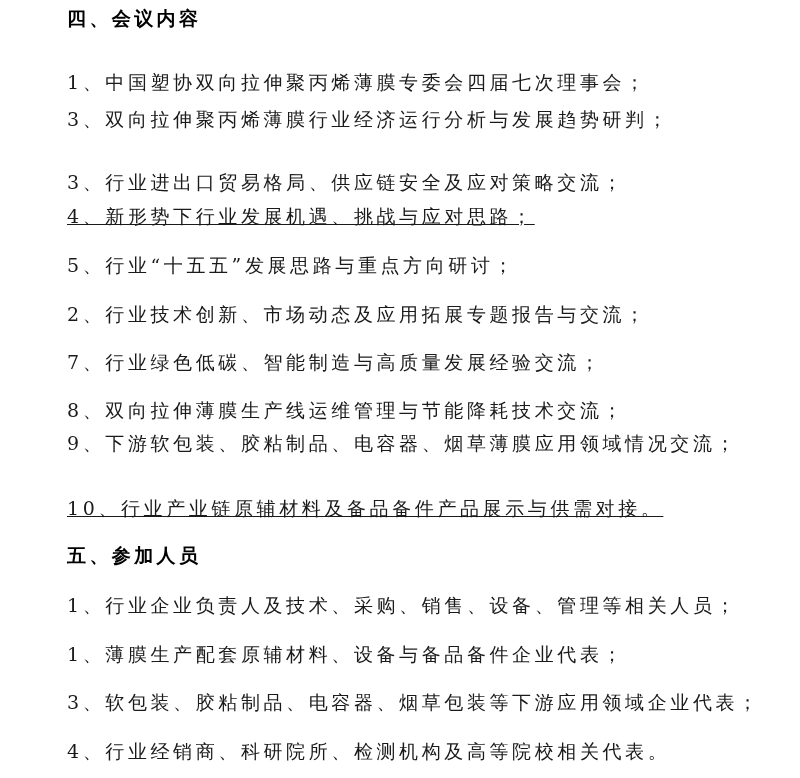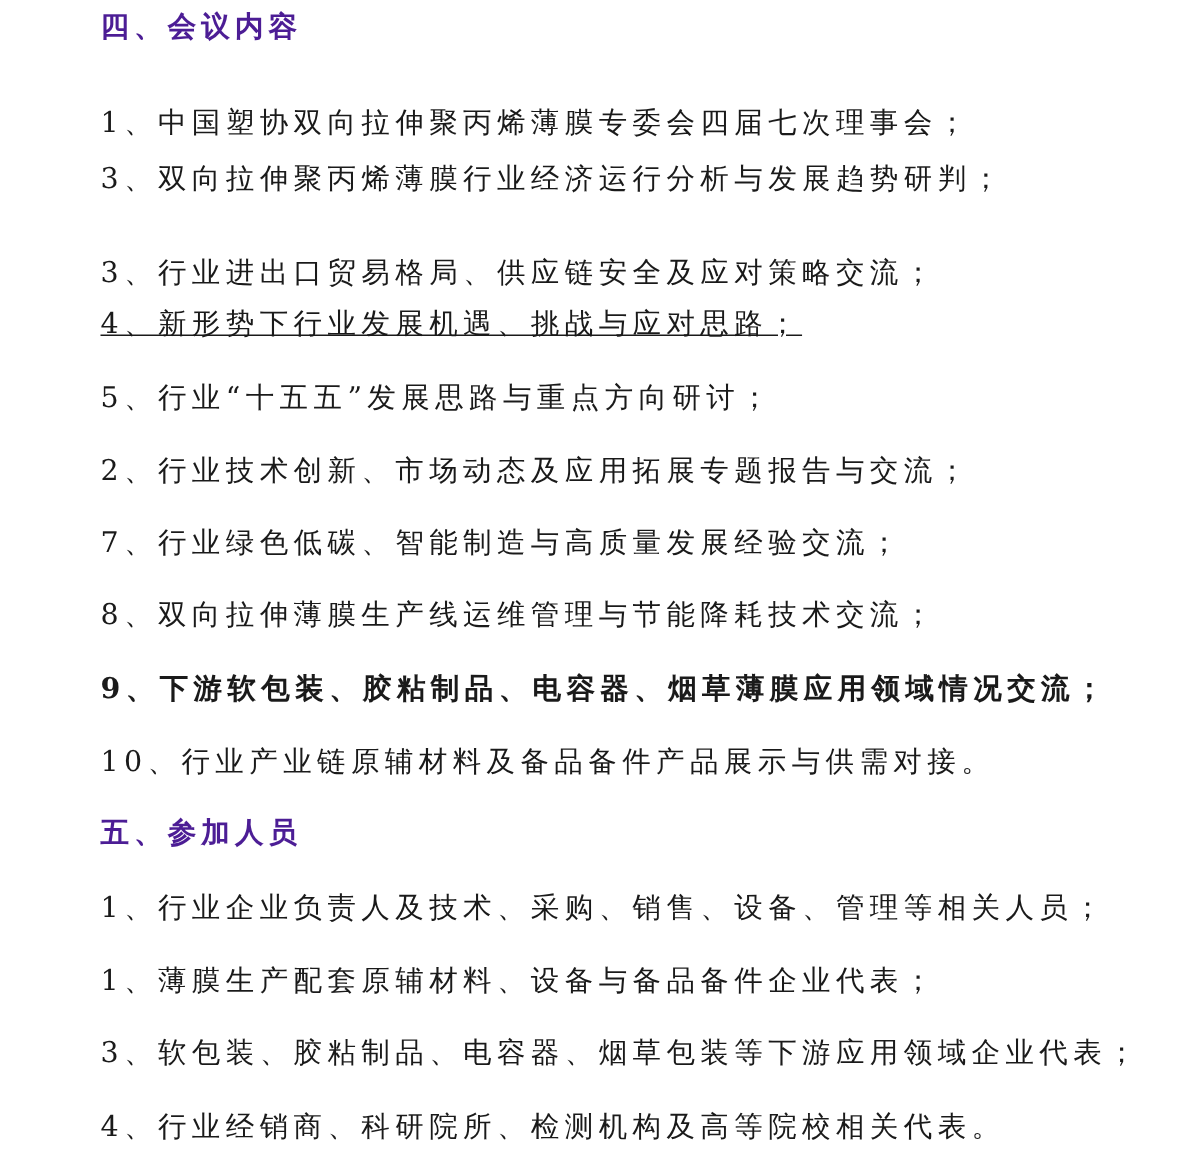--- a/index.html
+++ b/index.html
@@ -26,40 +26,40 @@
       left: 0;
       white-space: nowrap;
       font-size: 19px;
       letter-spacing: 3.6px;
       line-height: 24px;
     }
     .heading {
       font-family: "DejaVu Sans", "Liberation Sans", sans-serif;
       font-weight: bold;
       letter-spacing: 3.4px;
-      color: #4c1d95;
+      color: #000000;
     }
   </style>
 </head>
 <body>
 
 <div class="page">
 
   <div class="line heading" style="top:6px;">四、会议内容</div>
 
   <div class="line" style="top:70px;">1、中国塑协双向拉伸聚丙烯薄膜专委会四届七次理事会；</div>
   <div class="line" style="top:107px;">3、双向拉伸聚丙烯薄膜行业经济运行分析与发展趋势研判；</div>
   <div class="line" style="top:170px;text-align:center;">3、行业进出口贸易格局、供应链安全及应对策略交流；</div>
   <div class="line" style="top:204px;text-decoration:underline;">4、新形势下行业发展机遇、挑战与应对思路；</div>
   <div class="line" style="top:253px;">5、行业“十五五”发展思路与重点方向研讨；</div>
   <div class="line" style="top:302px;">2、行业技术创新、市场动态及应用拓展专题报告与交流；</div>
   <div class="line" style="top:350px;">7、行业绿色低碳、智能制造与高质量发展经验交流；</div>
   <div class="line" style="top:398px;">8、双向拉伸薄膜生产线运维管理与节能降耗技术交流；</div>
-  <div class="line" style="top:447px;font-weight:bold;">9、下游软包装、胶粘制品、电容器、烟草薄膜应用领域情况交流；</div>
-  <div class="line" style="top:496px;">10、行业产业链原辅材料及备品备件产品展示与供需对接。</div>
+  <div class="line" style="top:431px;">9、下游软包装、胶粘制品、电容器、烟草薄膜应用领域情况交流；</div>
+  <div class="line" style="top:496px;text-decoration:underline;">10、行业产业链原辅材料及备品备件产品展示与供需对接。</div>
 
   <div class="line heading" style="top:543px;">五、参加人员</div>
 
   <div class="line" style="top:593px;">1、行业企业负责人及技术、采购、销售、设备、管理等相关人员；</div>
   <div class="line" style="top:642px;">1、薄膜生产配套原辅材料、设备与备品备件企业代表；</div>
   <div class="line" style="top:690px;">3、软包装、胶粘制品、电容器、烟草包装等下游应用领域企业代表；</div>
   <div class="line" style="top:739px;">4、行业经销商、科研院所、检测机构及高等院校相关代表。</div>
 
 </div>
 

